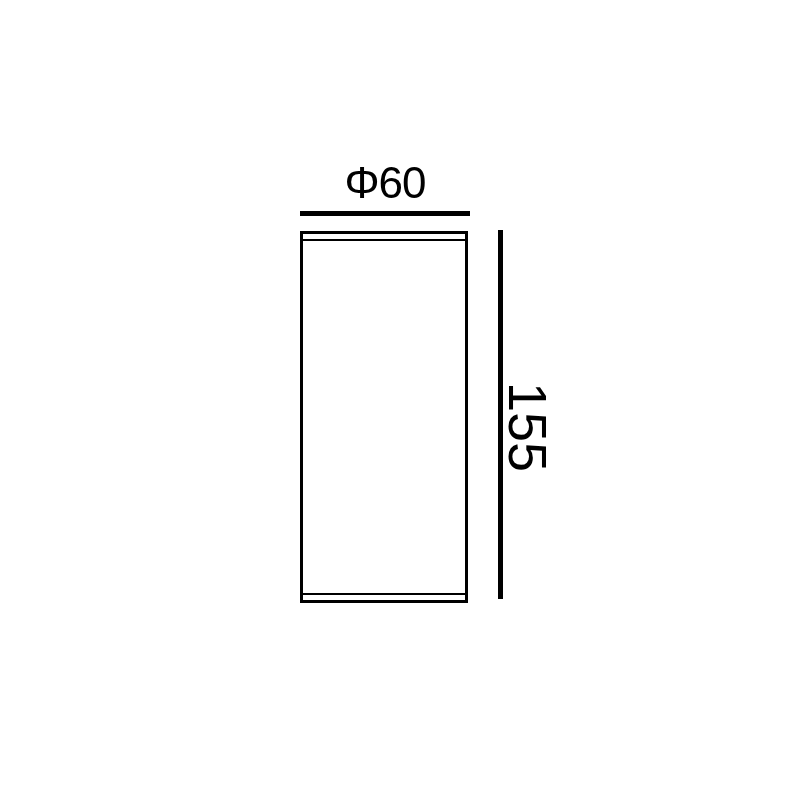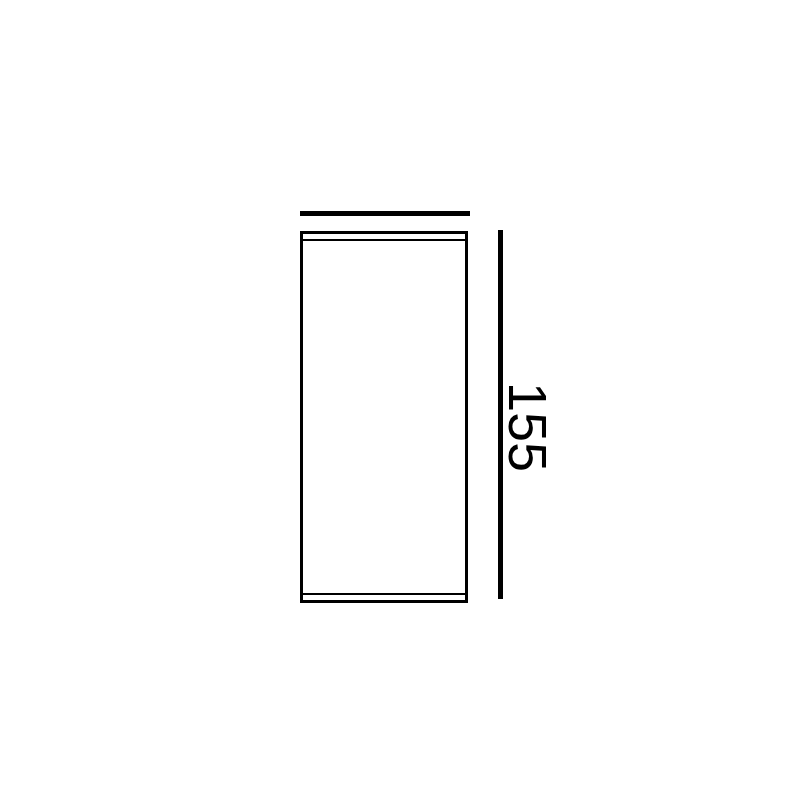--- a/index.html
+++ b/index.html
@@ -78,20 +78,21 @@
     font-size: 54px;
     line-height: 1;
     white-space: nowrap;
   }
 </style>
 </head>
 <body>
 
 <div class="canvas">
 
+  <div class="dim-label-diameter">Φ60</div>
 
   <div class="dim-line-horizontal"></div>
 
   <div class="part-outline"></div>
 
   <div class="rim-line top"></div>
 
   <div class="rim-line bottom"></div>
 
   <div class="dim-line-vertical"></div>

